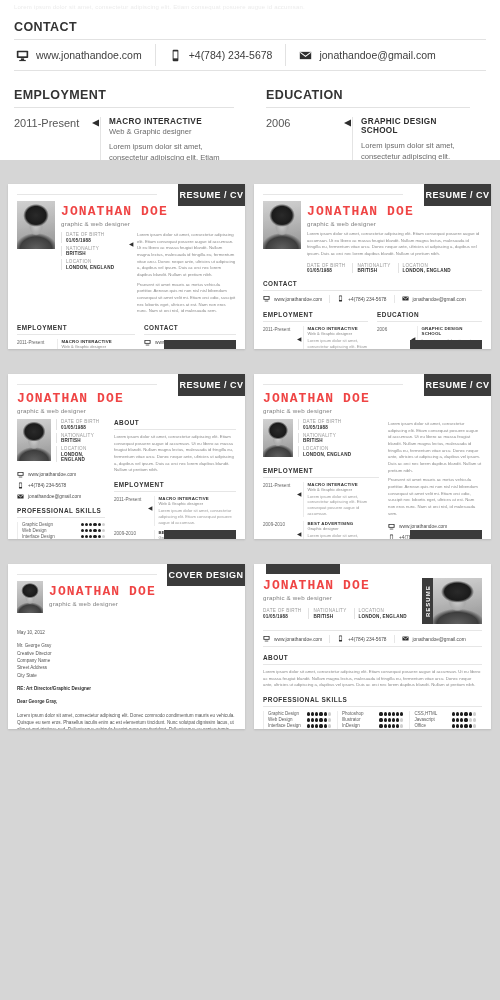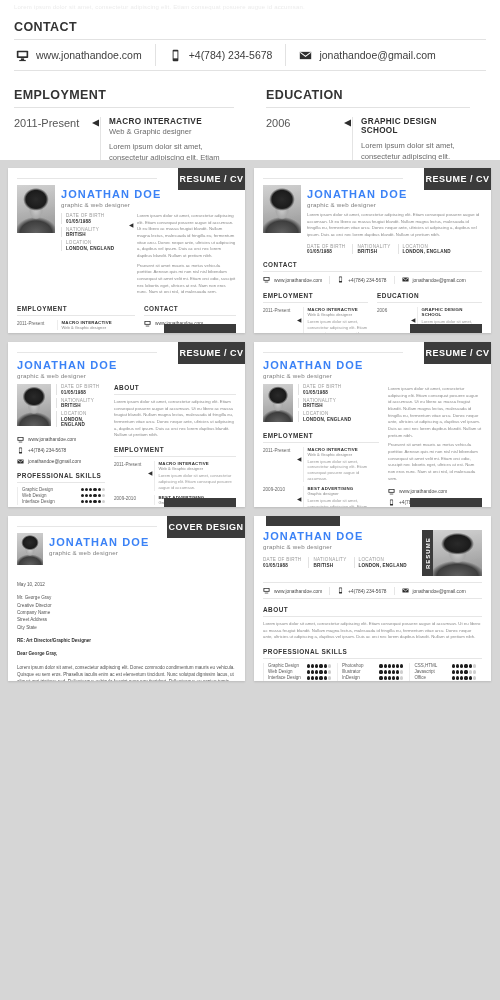--- a/index.html
+++ b/index.html
@@ -75,20 +75,21 @@
     display: flex;
     flex-wrap: wrap;
     gap: 9px;
   }
   .card {
     width: 237px;
     background: #ffffff;
     position: relative;
     overflow: hidden;
     box-shadow: 0 1px 2px rgba(0,0,0,.13);
+    margin-top: 16px;
   }
   .card.h1 { height: 165px; }
   .card.h2 { height: 165px; }
   .card.h3 { height: 165px; }
   .card-inner { padding: 7px 9px; position: relative; height: 100%; }
 
   
   .ribbon {
     position: absolute;
     background: #3b3b3b;
@@ -99,25 +100,26 @@
     justify-content: center;
     letter-spacing: .5px;
   }
   .ribbon.tr { top: 0; right: 0; width: 67px; height: 22px; font-size: 9px; }
   .ribbon.bot { bottom: 0; right: 9px; width: 72px; height: 9px; }
   .ribbon.botL { bottom: 0; left: 12px; width: 72px; height: 9px; }
 
   .topline { border-bottom: 1px solid #e6e6e6; margin: 3px 0 6px 0; width: 140px; }
 
   .name {
-    font-size: 11px;
+    font-size: 13px;
     font-weight: bold;
     letter-spacing: 1.1px;
-    color: #3b82f6;
+    color: #ef4444;
     white-space: nowrap;
+    font-family: Liberation Mono, monospace;
   }
   .tagline { font-size: 6.2px; color: #7d7d7d; margin-top: 1px; letter-spacing: .2px; }
 
   .photo {
     background: #6e6e6e;
     position: relative;
     overflow: hidden;
     flex: none;
   }
   .photo::before {

